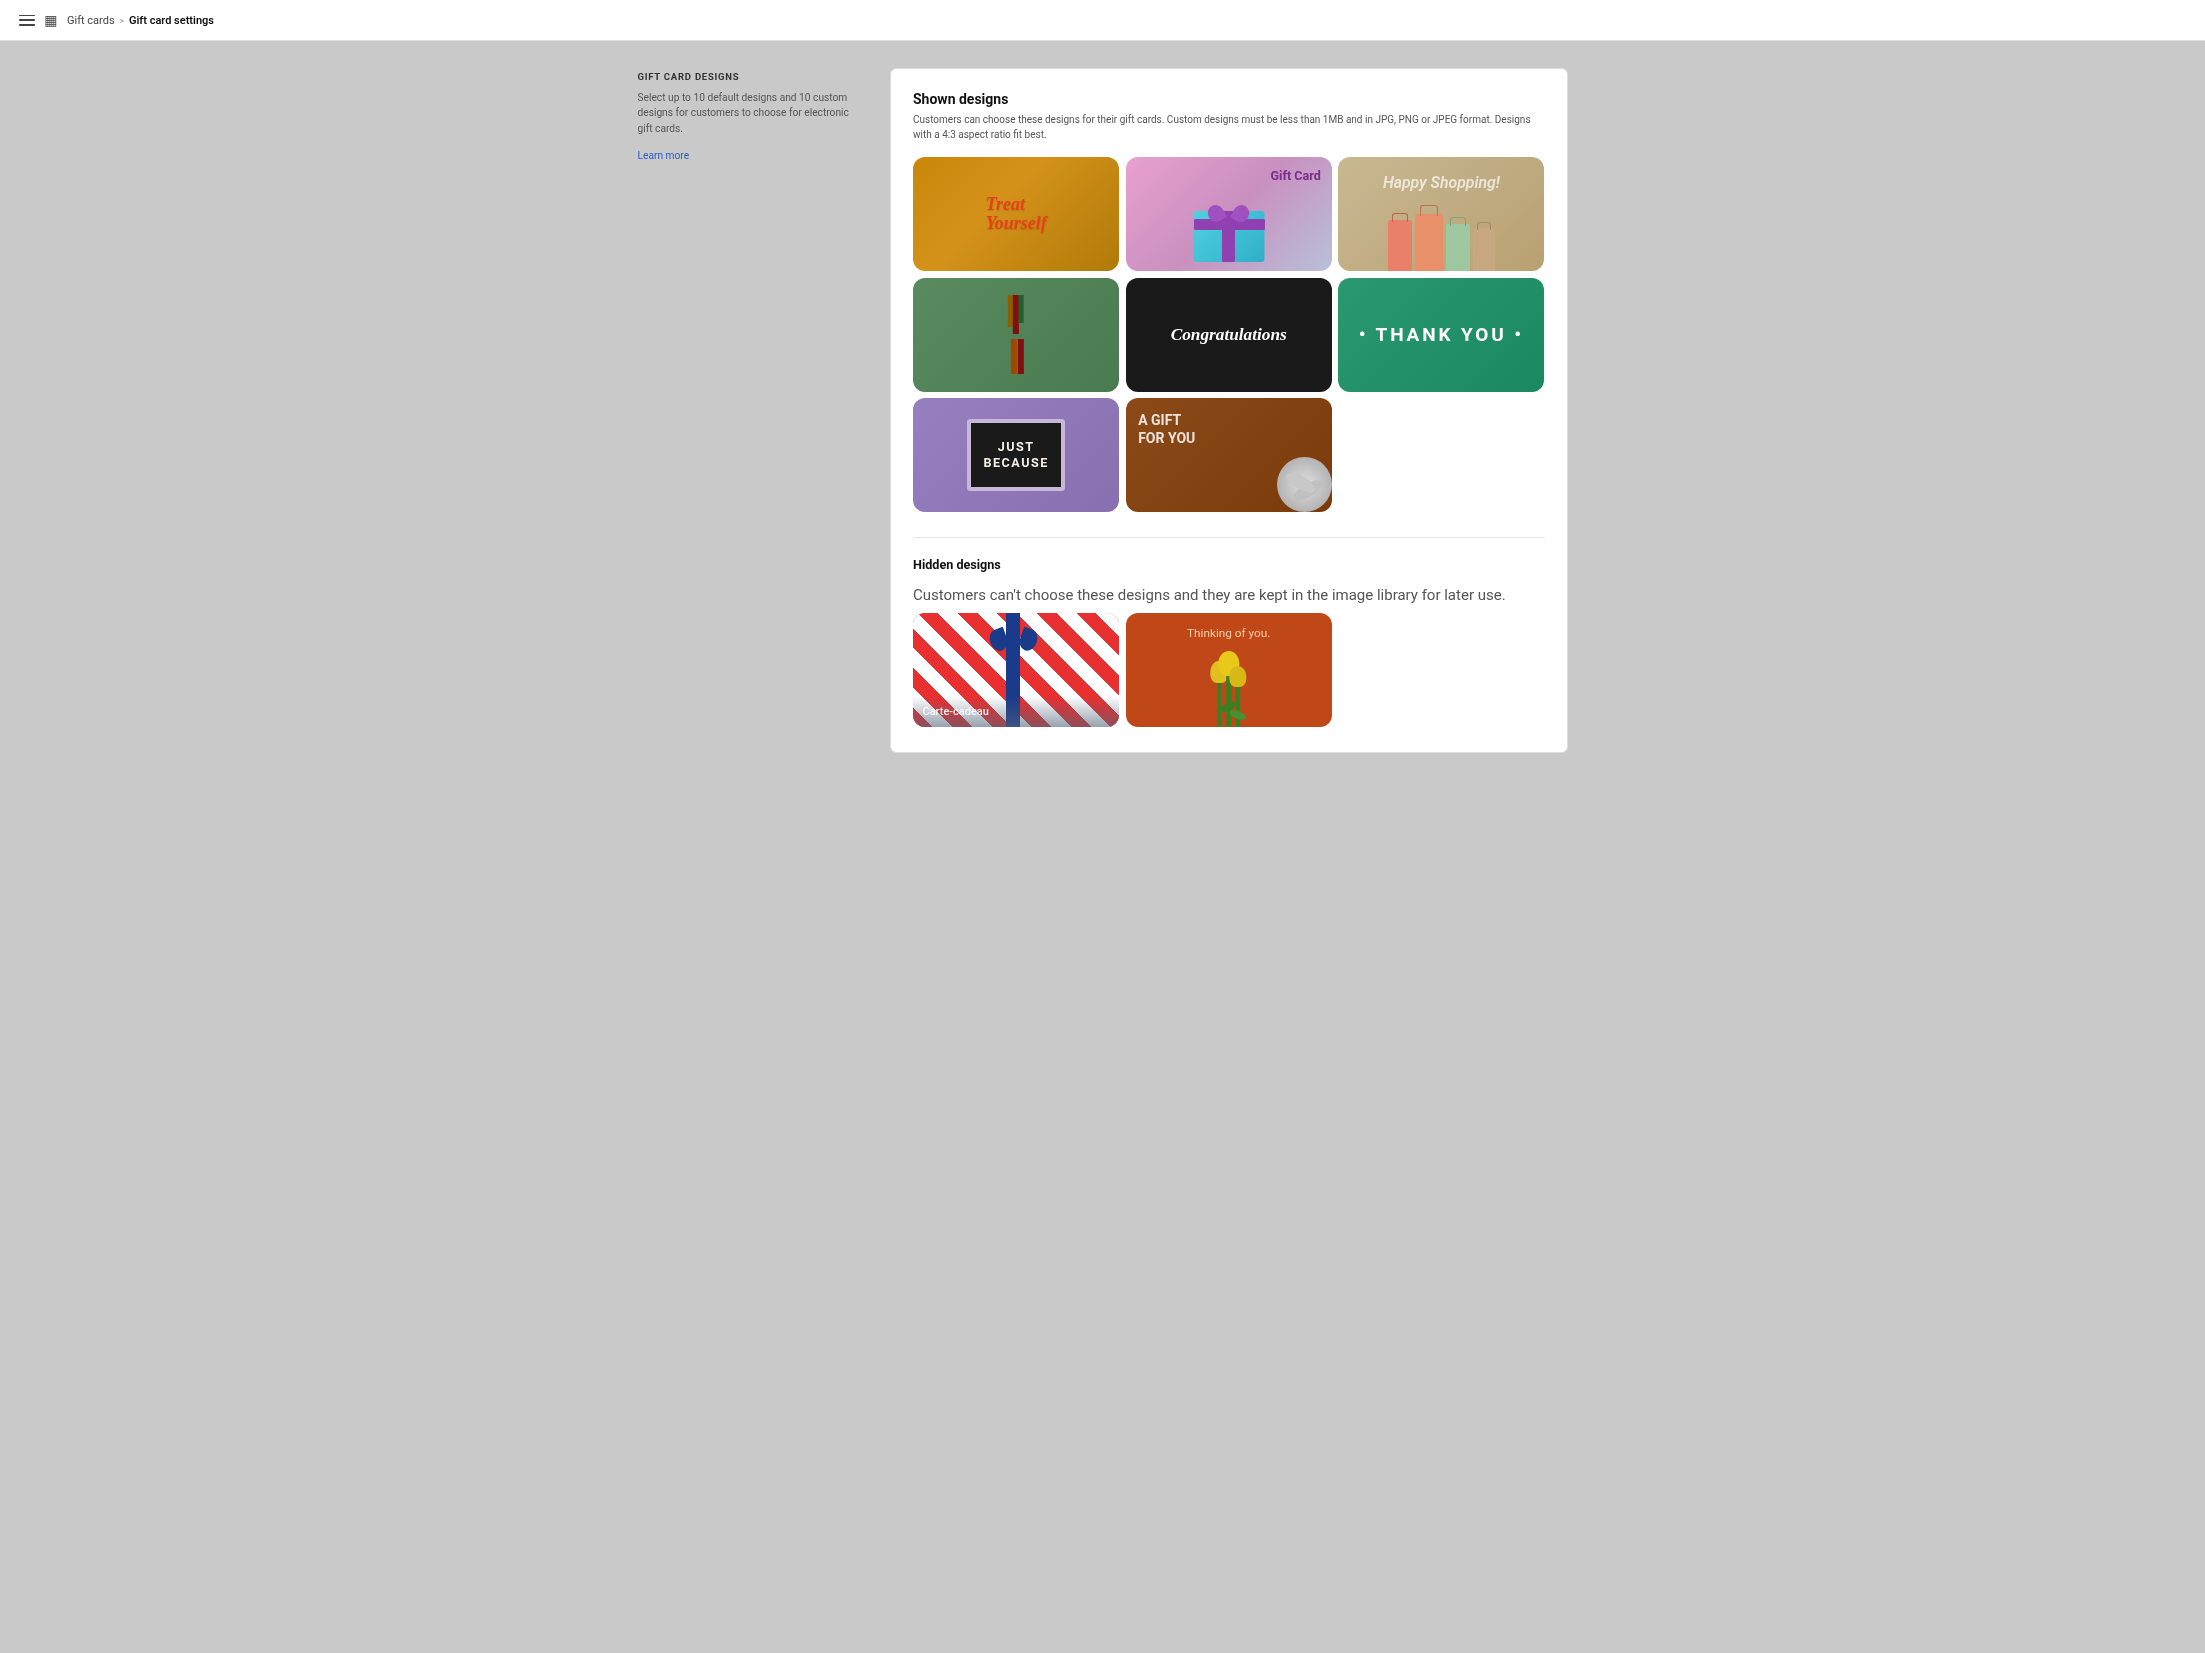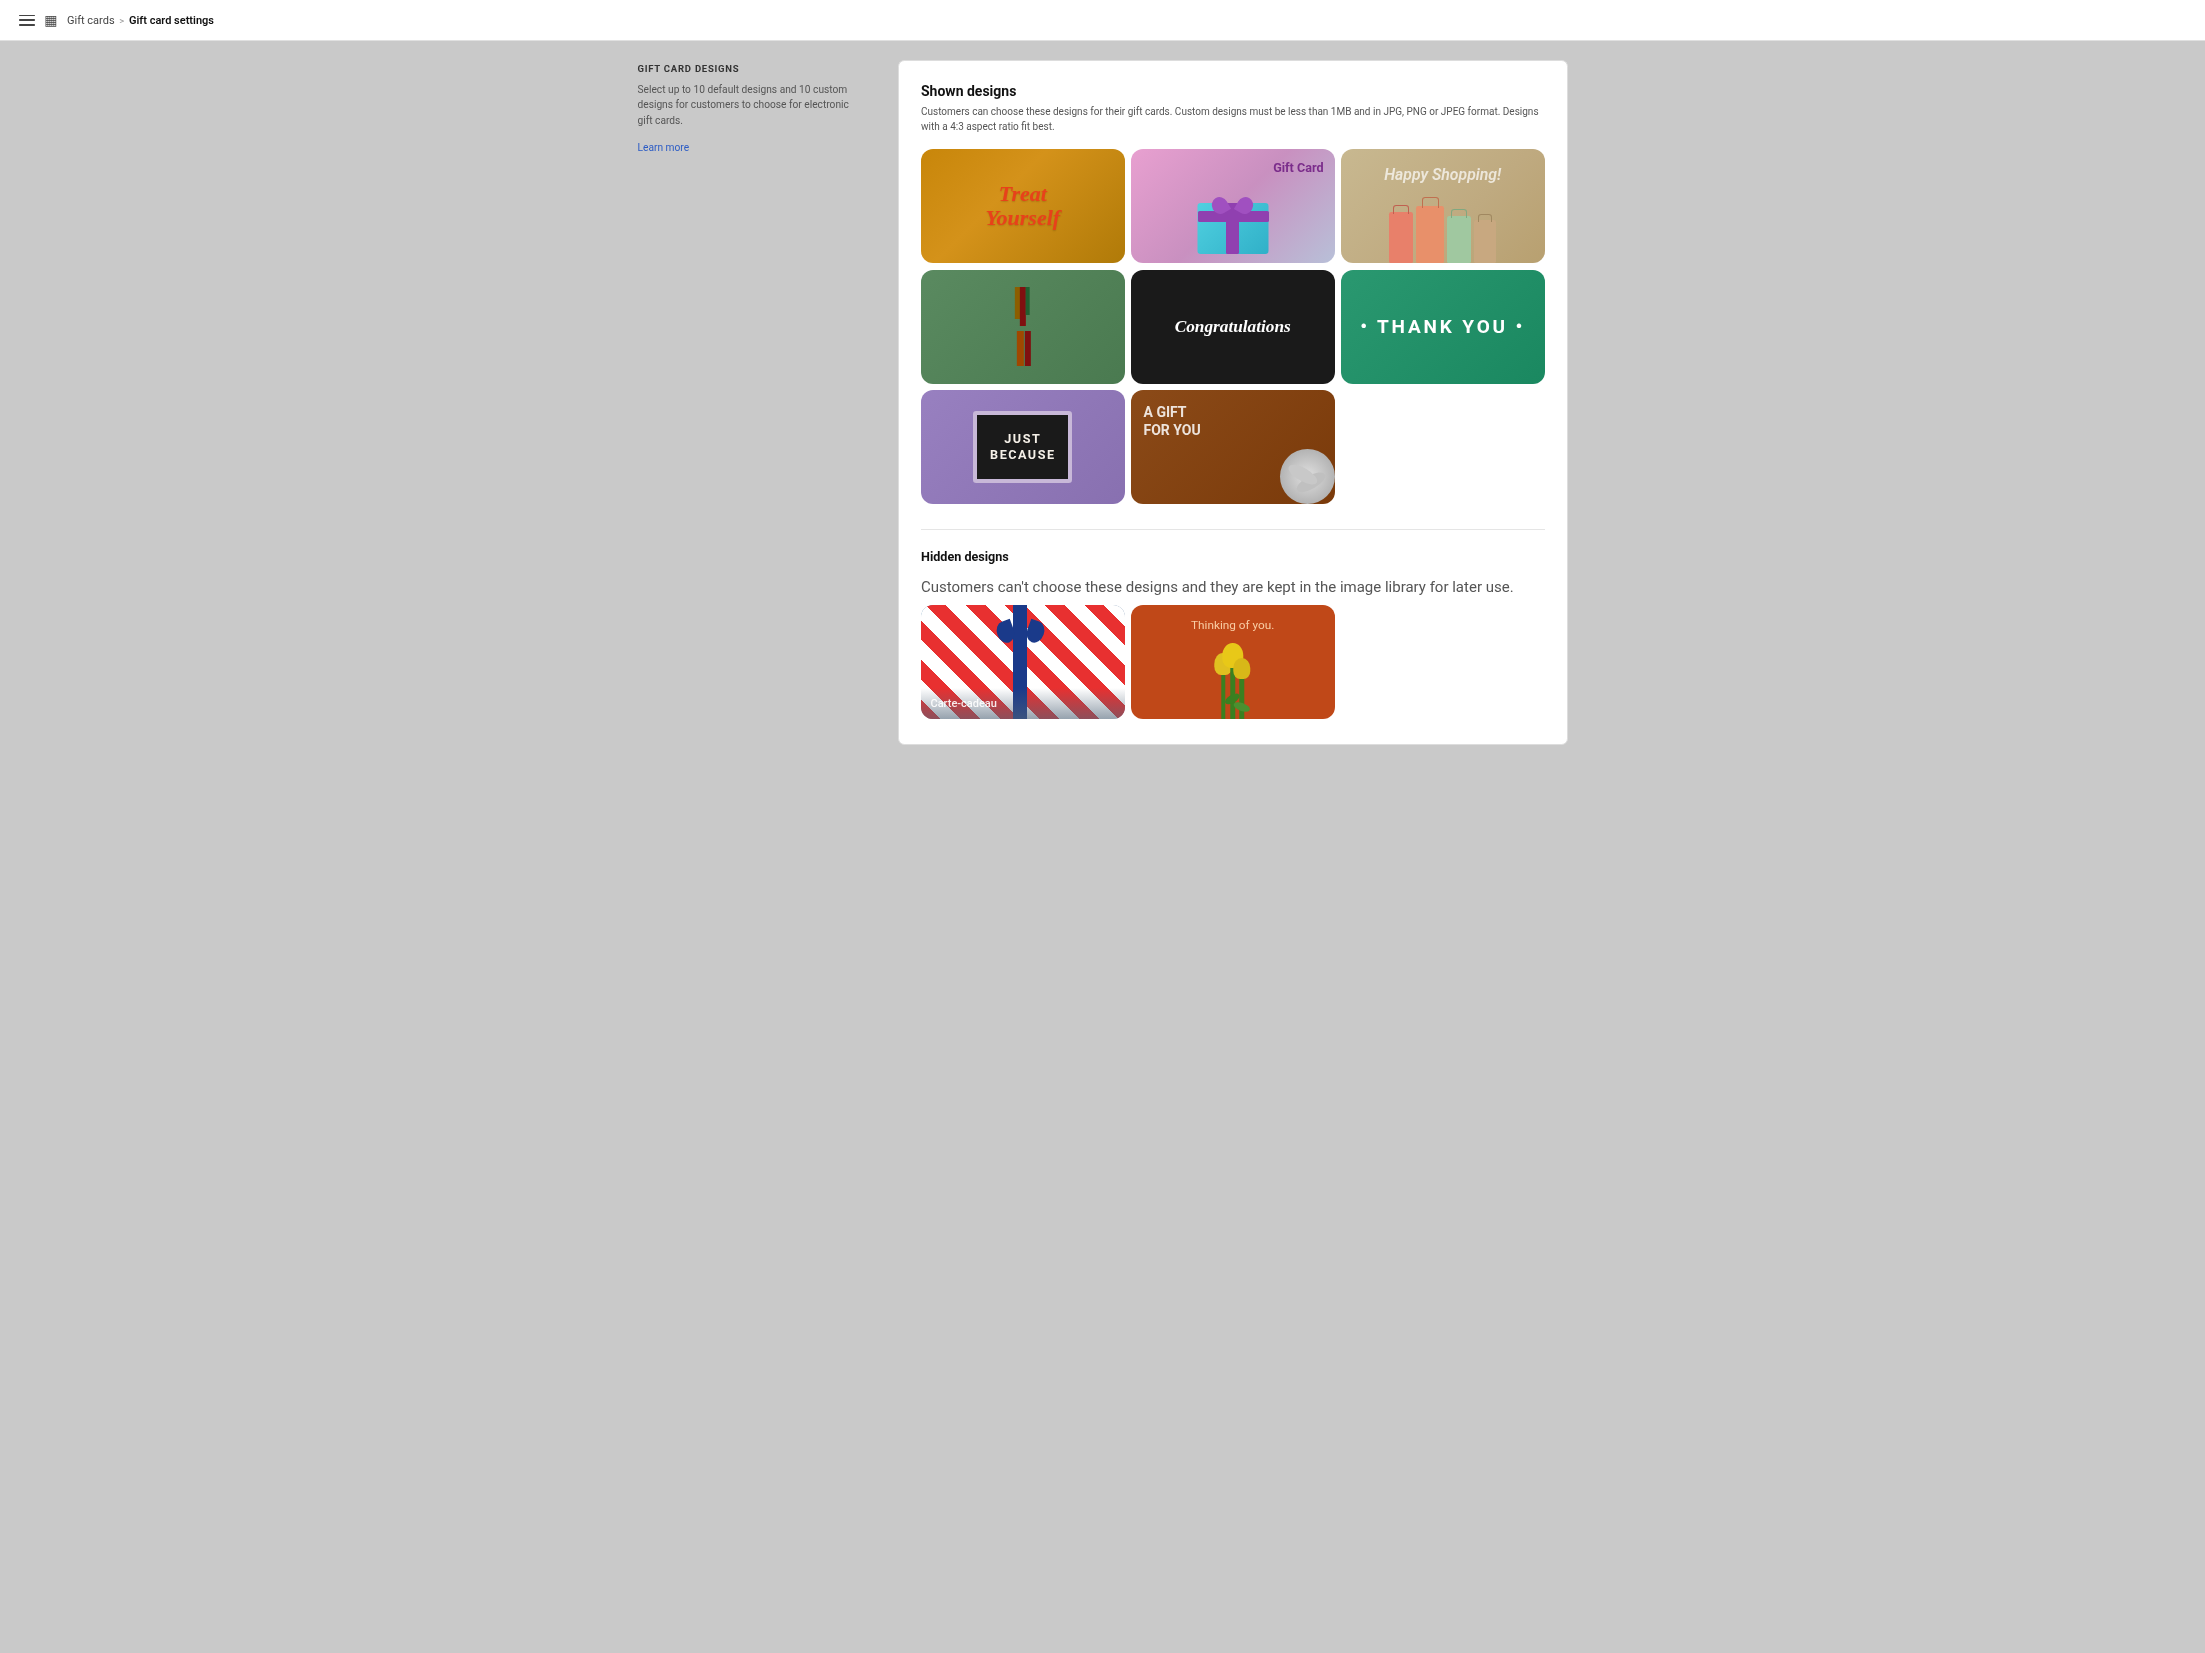--- a/index.html
+++ b/index.html
@@ -49,22 +49,22 @@
       color: #999;
       font-size: 9.5px;
     }
     .breadcrumb-current {
       font-weight: 600;
       color: #111;
     }
 
     .page-layout {
       display: flex;
-      gap: 8px;
-      padding: 19px 47px;
+      gap: 0;
+      padding: 27px 47px;
       max-width: 1024px;
       margin: 0 auto;
     }
 
     .sidebar {
       width: 221px;
       flex-shrink: 0;
       padding-top: 3.2px;
     }
     .sidebar-section-title {
@@ -158,24 +158,23 @@
     
     .design-treat {
       background: linear-gradient(135deg, #c8860a 0%, #d4921a 40%, #b07a08 100%);
       display: flex;
       align-items: center;
       justify-content: center;
     }
     .treat-text {
       font-family: Georgia, serif;
       font-style: italic;
-      font-size: 22px;
+      font-size: 18px;
       font-weight: 700;
       color: #e8411a;
-      text-align: center;
       line-height: 1.1;
       text-shadow: 0 0.8px 1.6px rgba(0,0,0,0.15);
     }
 
     
     .design-giftcard {
       background: linear-gradient(135deg, #e8a0d0 0%, #c990c0 50%, #b8c0d8 100%);
       display: flex;
       align-items: flex-start;
       justify-content: flex-end;

